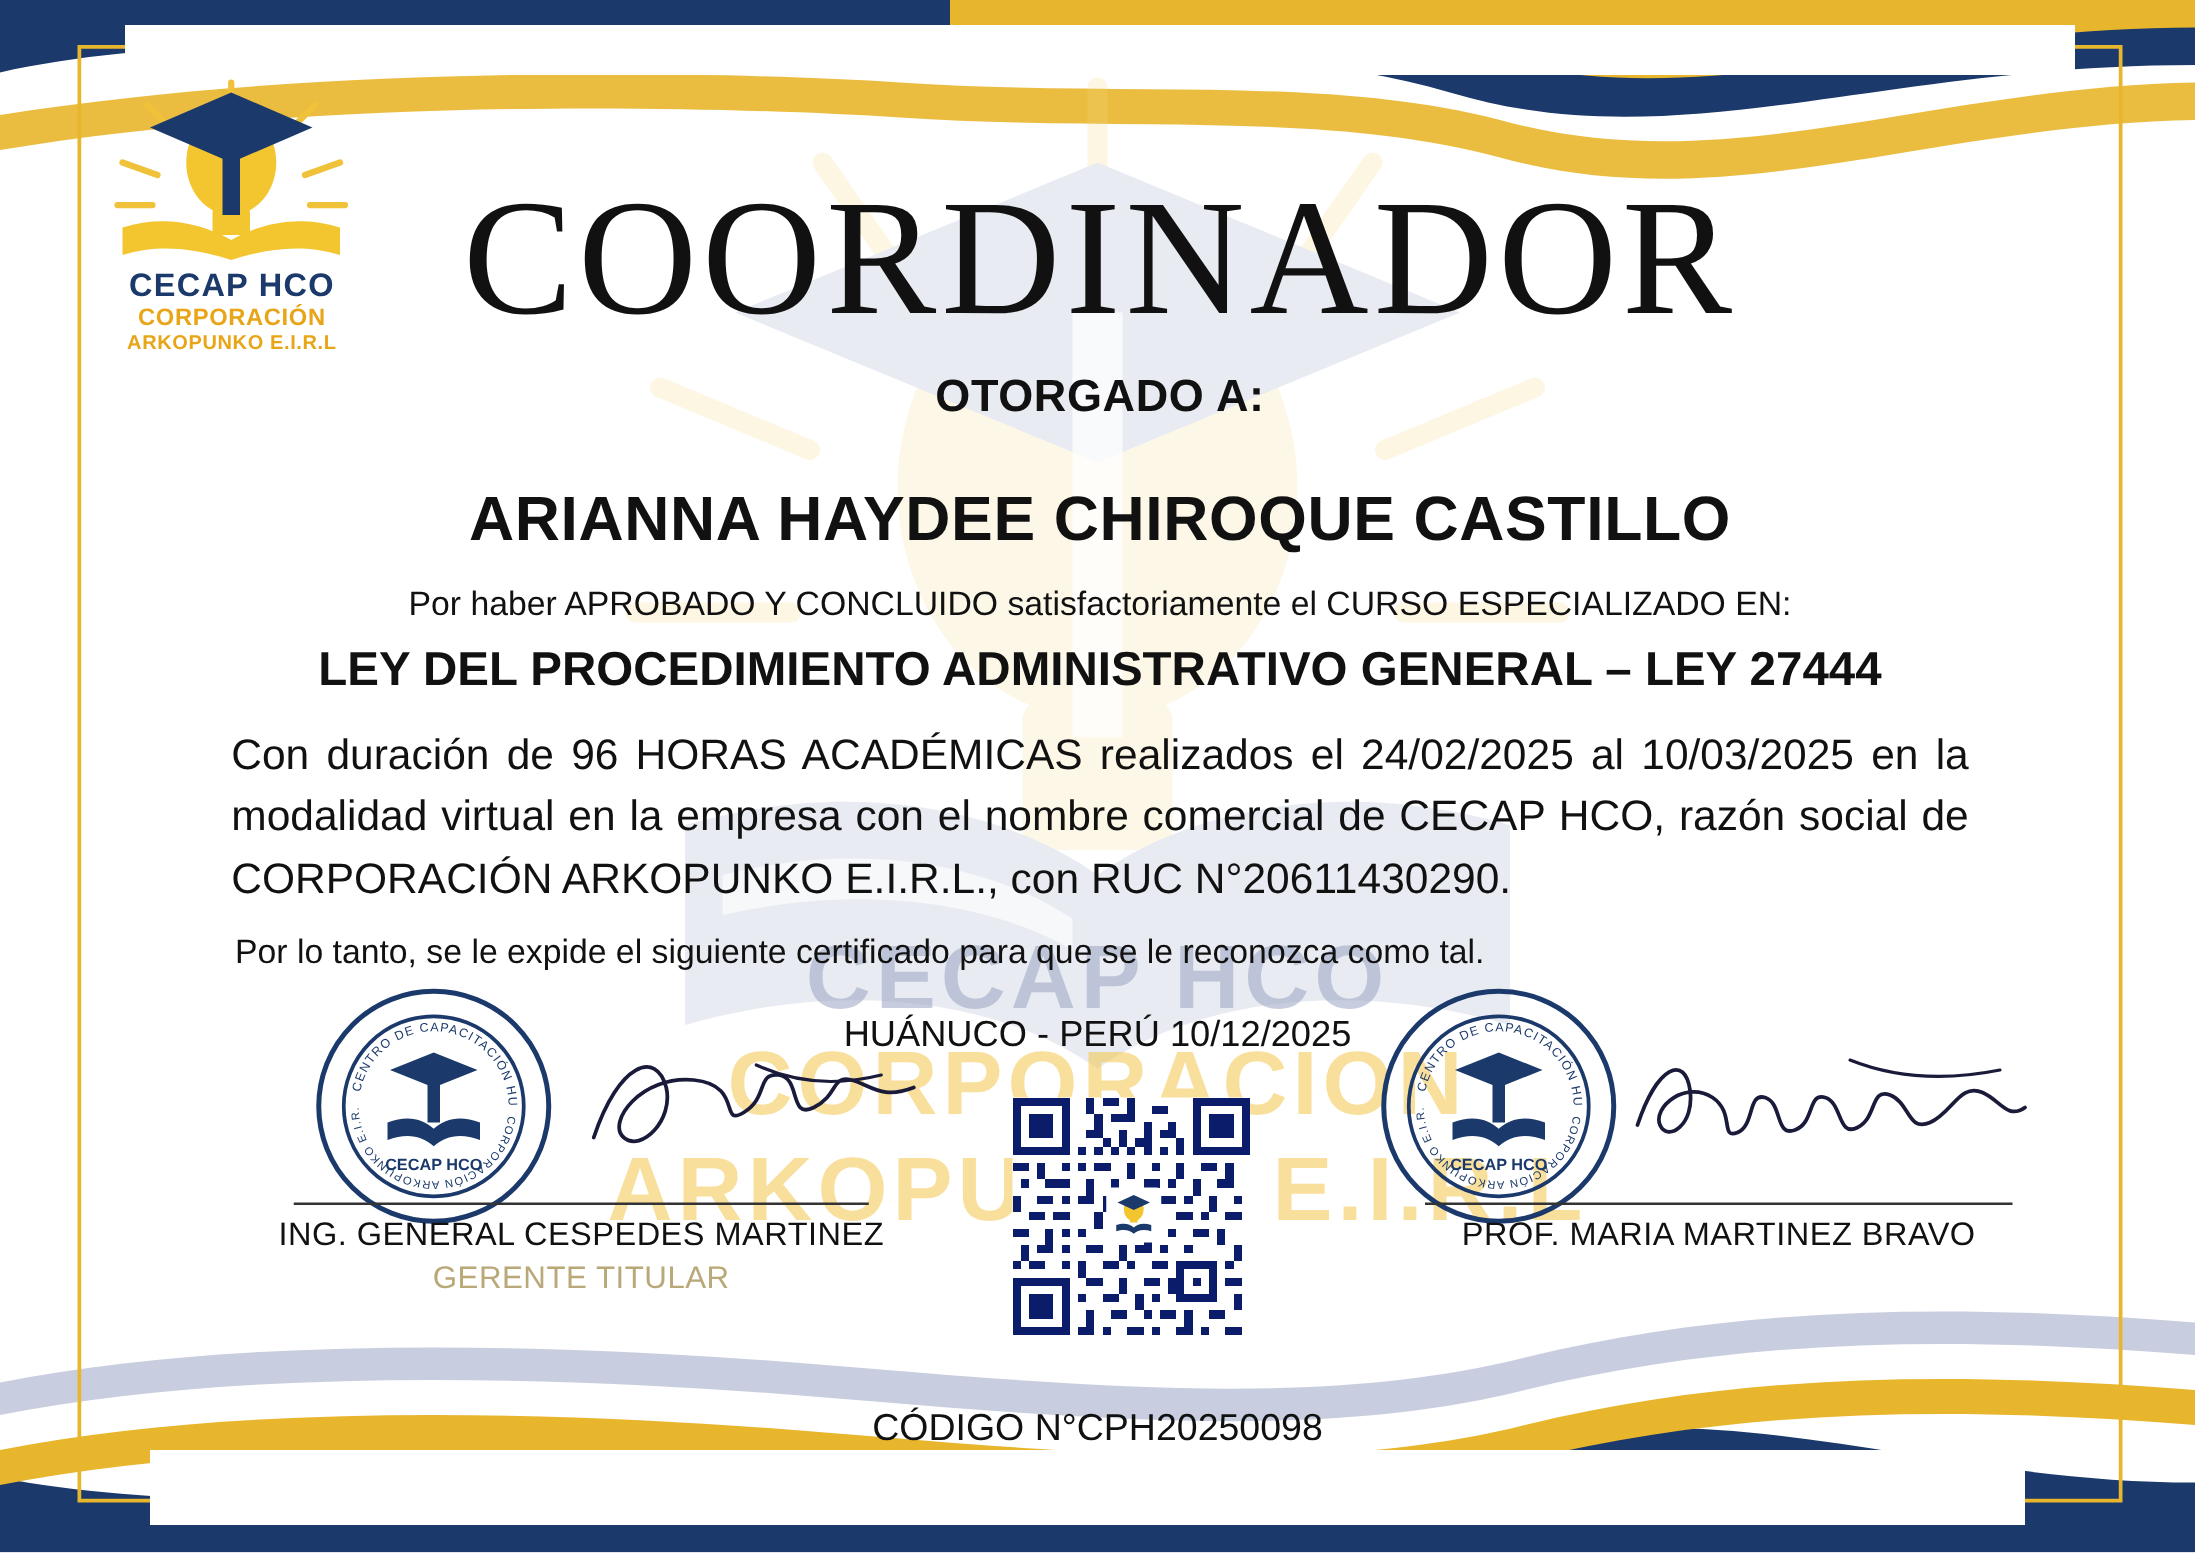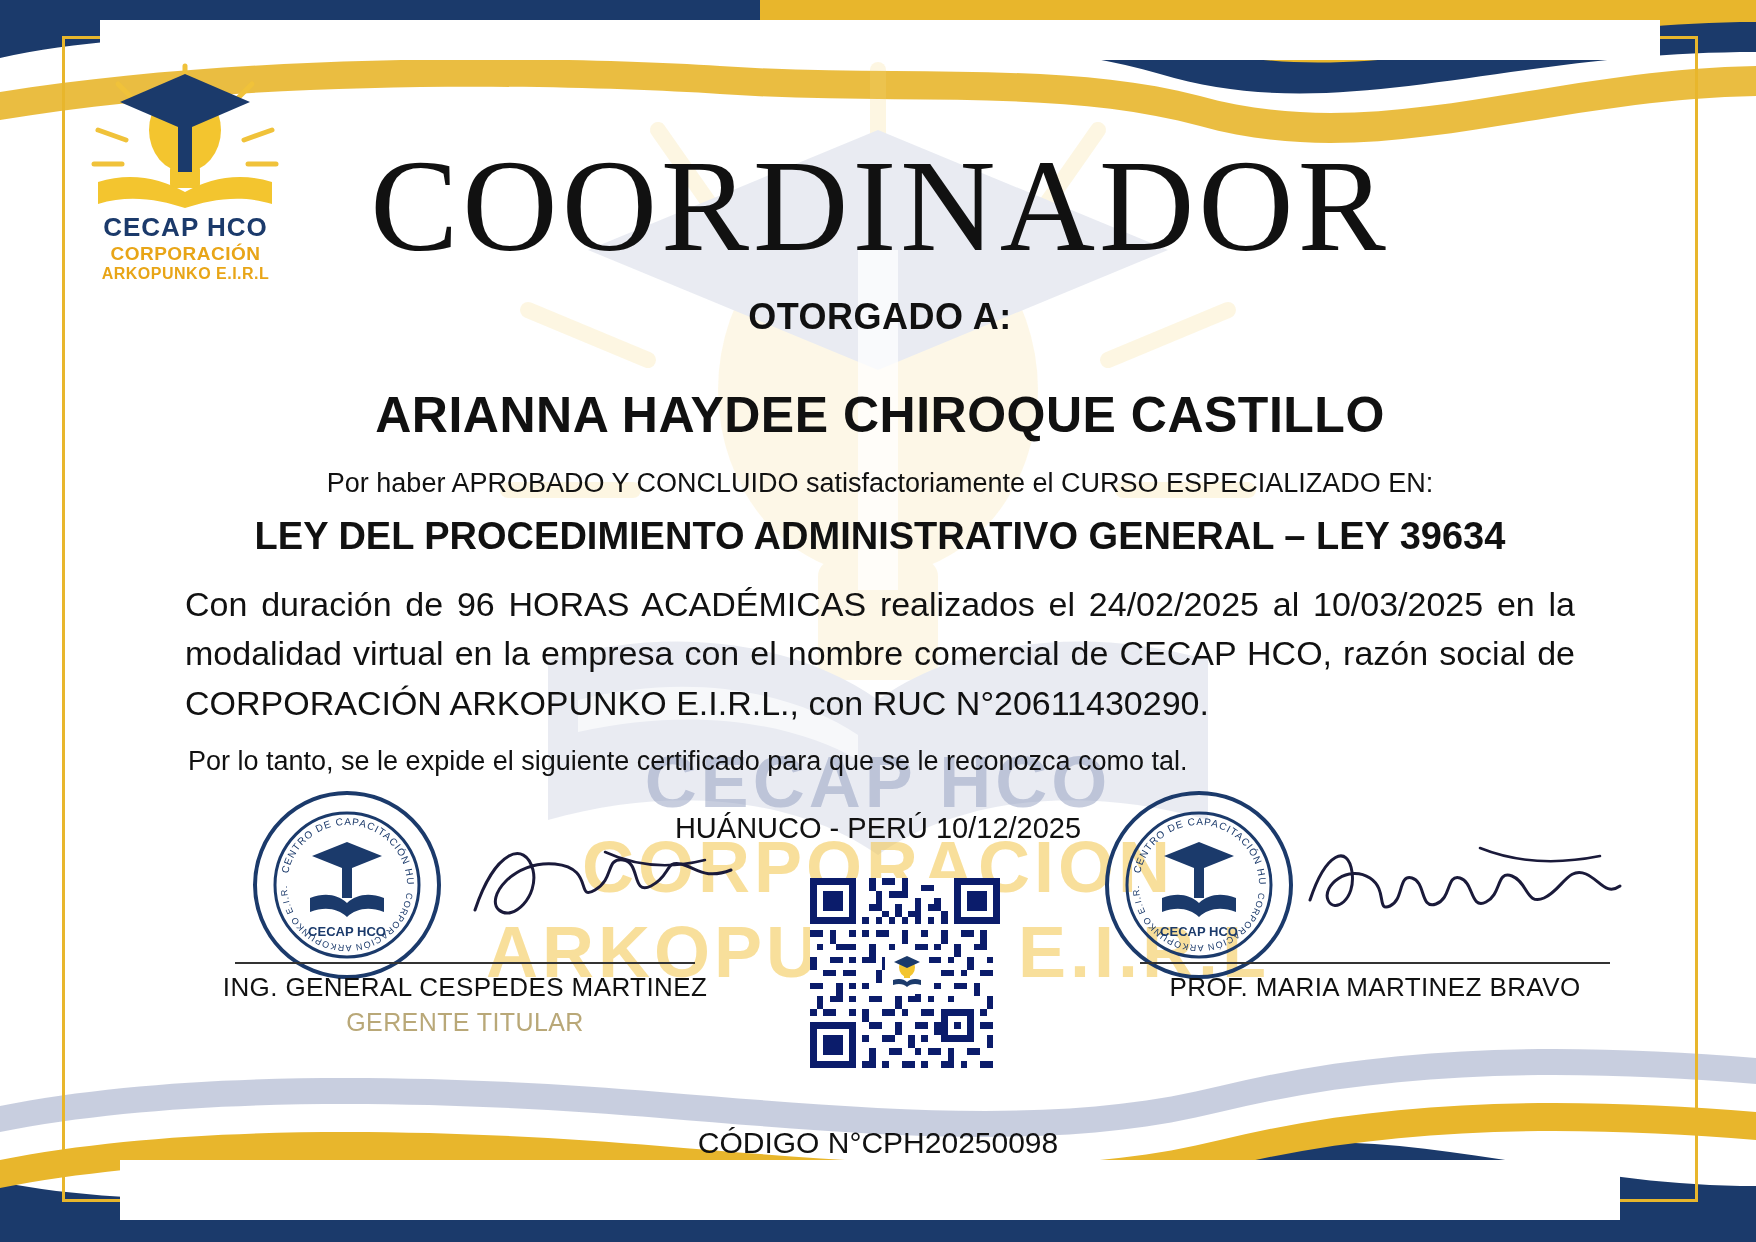--- a/index.html
+++ b/index.html
@@ -336,21 +336,21 @@
     <div class="logo-text1">CECAP HCO</div>
     <div class="logo-text2">CORPORACIÓN</div>
     <div class="logo-text3">ARKOPUNKO E.I.R.L</div>
   </div>
 
   <div class="content">
     <div class="title">COORDINADOR</div>
     <div class="subtitle">OTORGADO A:</div>
     <div class="recipient">ARIANNA HAYDEE CHIROQUE CASTILLO</div>
     <div class="line-approved">Por haber APROBADO Y CONCLUIDO satisfactoriamente el CURSO ESPECIALIZADO EN:</div>
-    <div class="course">LEY DEL PROCEDIMIENTO ADMINISTRATIVO GENERAL – LEY 39634</div>
+    <div class="course">LEY DEL PROCEDIMIENTO ADMINISTRATIVO GENERAL – LEY 27444</div>
     <div class="para">Con duración de 96 HORAS ACADÉMICAS realizados el 24/02/2025 al 10/03/2025 en la modalidad virtual en la empresa con el nombre comercial de CECAP HCO, razón social de CORPORACIÓN ARKOPUNKO E.I.R.L., con RUC N°20611430290.</div>
     <div class="para2">Por lo tanto, se le expide el siguiente certificado para que se le reconozca como tal.</div>
   </div>
 
   <div class="placedate">HUÁNUCO - PERÚ 10/12/2025</div>
 
   <svg class="seal seal-left" viewBox="0 0 190 190">
     <circle cx="95" cy="95" r="92" fill="none" stroke="#1b3a6b" stroke-width="4"></circle>
     <circle cx="95" cy="95" r="72" fill="none" stroke="#1b3a6b" stroke-width="3"></circle>
     <defs>

